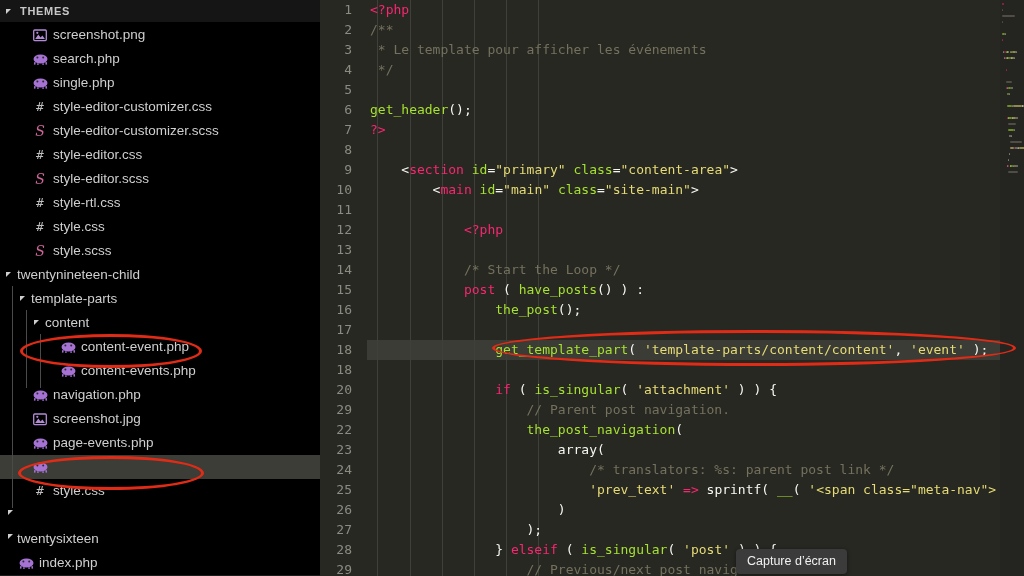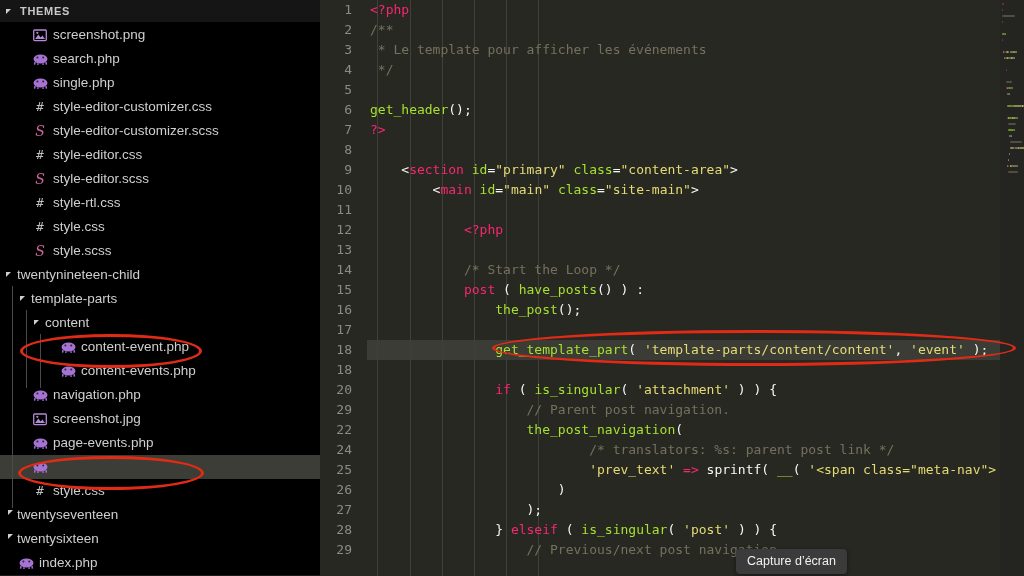--- a/index.html
+++ b/index.html
@@ -404,21 +404,20 @@
         </div>
         <div class="row">
           <span style="flex:0 0 18px"></span>
           <span class="twisty "></span>
           <span class="ficon hash">#</span>
           <span class="row-label">style.css</span>
         </div>
         <div class="row">
           <span style="flex:0 0 4px"></span>
           <span class="twisty closed"></span>
-          <span class="row-label">twentyseventeen</span>
         </div>
         <div class="row">
           <span style="flex:0 0 4px"></span>
           <span class="twisty closed"></span>
           <span class="row-label">twentysixteen</span>
         </div>
         <div class="row">
           <span style="flex:0 0 4px"></span>
           <span class="twisty "></span>
           <span class="ficon">
@@ -462,20 +461,21 @@
         <div class="cline"><div class="gutter-bg"></div><span class="lnum">13</span><span class="ctext"></span></div>
         <div class="cline"><div class="gutter-bg"></div><span class="lnum">14</span><span class="ctext"><span class="tok-cmt">            /* Start the Loop */</span></span></div>
         <div class="cline"><div class="gutter-bg"></div><span class="lnum">15</span><span class="ctext"><span class="tok-plain">            </span><span class="tok-kw">post</span><span class="tok-plain"> ( </span><span class="tok-fn">have_posts</span><span class="tok-plain">() ) :</span></span></div>
         <div class="cline"><div class="gutter-bg"></div><span class="lnum">16</span><span class="ctext"><span class="tok-plain">                </span><span class="tok-fn">the_post</span><span class="tok-plain">();</span></span></div>
         <div class="cline"><div class="gutter-bg"></div><span class="lnum">17</span><span class="ctext"></span></div>
         <div class="cline active"><div class="gutter-bg"></div><span class="lnum">18</span><span class="ctext"><span class="tok-plain">                </span><span class="tok-fn">get_template_part</span><span class="tok-plain">( </span><span class="tok-str">'template-parts/content/content'</span><span class="tok-plain">, </span><span class="tok-str">'event'</span><span class="tok-plain"> );</span></span></div>
         <div class="cline"><div class="gutter-bg"></div><span class="lnum">18</span><span class="ctext"></span></div>
         <div class="cline"><div class="gutter-bg"></div><span class="lnum">20</span><span class="ctext"><span class="tok-plain">                </span><span class="tok-kw">if</span><span class="tok-plain"> ( </span><span class="tok-fn">is_singular</span><span class="tok-plain">( </span><span class="tok-str">'attachment'</span><span class="tok-plain"> ) ) {</span></span></div>
         <div class="cline"><div class="gutter-bg"></div><span class="lnum">29</span><span class="ctext"><span class="tok-cmt">                    // Parent post navigation.</span></span></div>
         <div class="cline"><div class="gutter-bg"></div><span class="lnum">22</span><span class="ctext"><span class="tok-plain">                    </span><span class="tok-fn">the_post_navigation</span><span class="tok-plain">(</span></span></div>
+        <div class="cline"><div class="gutter-bg"></div><span class="lnum">23</span><span class="ctext"><span class="tok-plain">                        </span><span class="tok-plain">array</span><span class="tok-plain">(</span></span></div>
         <div class="cline"><div class="gutter-bg"></div><span class="lnum">24</span><span class="ctext"><span class="tok-cmt">                            /* translators: %s: parent post link */</span></span></div>
         <div class="cline"><div class="gutter-bg"></div><span class="lnum">25</span><span class="ctext"><span class="tok-plain">                            </span><span class="tok-str">'prev_text'</span><span class="tok-kw"> =&gt; </span><span class="tok-plain">sprintf</span><span class="tok-plain">( </span><span class="tok-fn">__</span><span class="tok-plain">( </span><span class="tok-str">'&lt;span class="meta-nav"&gt;</span></span></div>
         <div class="cline"><div class="gutter-bg"></div><span class="lnum">26</span><span class="ctext"><span class="tok-plain">                        )</span></span></div>
         <div class="cline"><div class="gutter-bg"></div><span class="lnum">27</span><span class="ctext"><span class="tok-plain">                    );</span></span></div>
         <div class="cline"><div class="gutter-bg"></div><span class="lnum">28</span><span class="ctext"><span class="tok-plain">                } </span><span class="tok-kw">elseif</span><span class="tok-plain"> ( </span><span class="tok-fn">is_singular</span><span class="tok-plain">( </span><span class="tok-str">'post'</span><span class="tok-plain"> ) ) {</span></span></div>
         <div class="cline"><div class="gutter-bg"></div><span class="lnum">29</span><span class="ctext"><span class="tok-cmt">                    // Previous/next post navigation.</span></span></div>
       </div>
     <div id="minimap">
         <div class="mm-line" style="left: 2px; width: 1.5px; top: 3px; background: rgb(249, 38, 114);"></div>
         <div class="mm-line" style="left: 2px; width: 1px; top: 9px; background: rgb(117, 113, 94);"></div>

